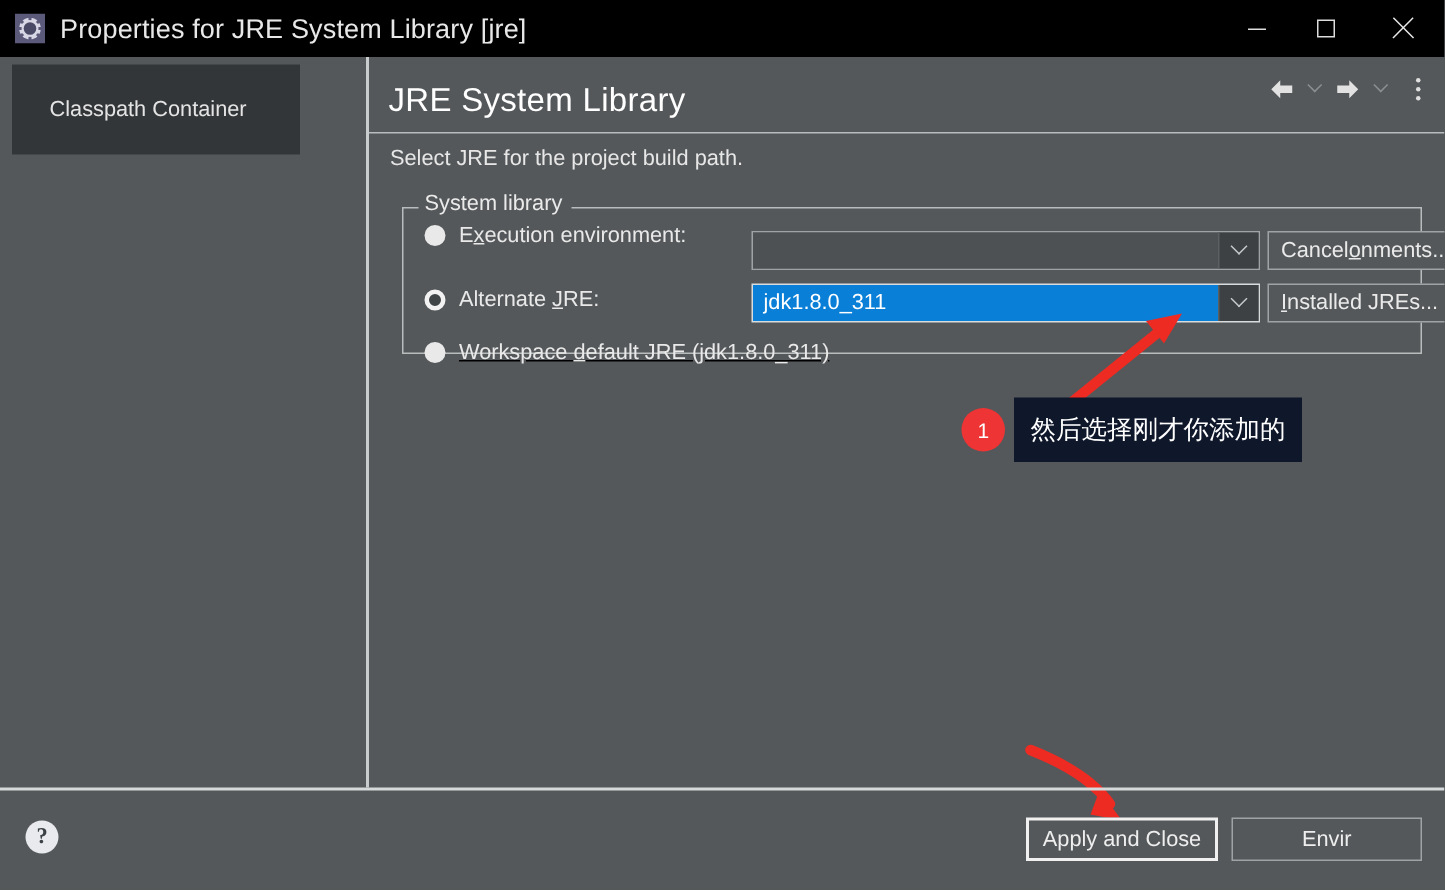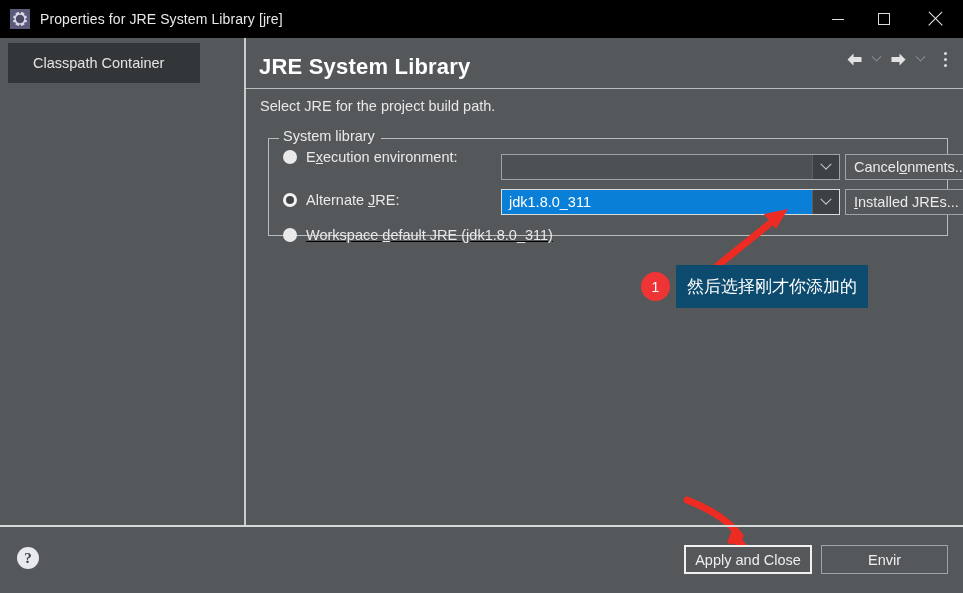--- a/index.html
+++ b/index.html
@@ -23,21 +23,21 @@
     background: #000000;
     display: flex; align-items: center;
   }
   .app-icon {
     width: 20px; height: 20px;
     margin-left: 10px; margin-right: 10px;
     position: relative; flex: none;
   }
   .title-text {
     color: #e8e8e8;
-    font-size: 14px;
+    font-size: 18px;
     letter-spacing: .1px;
     white-space: nowrap;
   }
   .win-controls {
     margin-left: auto;
     display: flex; height: 38px;
   }
   .win-btn {
     width: 46px; height: 38px;
     display: flex; align-items: center; justify-content: center;
@@ -59,21 +59,21 @@
   .glyph-close:after  { transform: rotate(-45deg); }
 
   
   .sidebar {
     position: absolute; left: 0; top: 38px;
     width: 244px; height: 487px;
     background: #54585a;
   }
   .tree-item {
     position: absolute; left: 8px; top: 5px;
-    width: 192px; height: 40px;
+    width: 192px; height: 60px;
     background: #333638;
     display: flex; align-items: center;
   }
   .tree-item-label {
     color: #e4e4e4; font-size: 14.5px;
     margin-left: 25px;
   }
   .vdivider {
     position: absolute; left: 244px; top: 38px;
     width: 1.6px; height: 487px;
@@ -81,21 +81,21 @@
   }
 
   
   .content {
     position: absolute; left: 246px; top: 38px;
     width: 717px; height: 487px;
   }
   .page-title {
     position: absolute; left: 13px; top: 16px;
     color: #ffffff;
-    font-size: 22px; font-weight: bold;
+    font-size: 22px; font-weight: normal;
     letter-spacing: .2px;
   }
   .nav-bar {
     position: absolute; right: 8px; top: 8px;
     display: flex; align-items: center; gap: 2px;
   }
   .nav-arrow { width: 22px; height: 26px; display:flex; align-items:center; justify-content:center; }
   .nav-chev  { width: 18px; height: 26px; display:flex; align-items:center; justify-content:center; }
   .nav-dots  { width: 20px; height: 26px; display:flex; flex-direction:column; align-items:center; justify-content:center; gap:3px; margin-left:4px;}
   .nav-dots i { width: 3px; height: 3px; background: #e0e0e0; border-radius: 50%; display: block; }
@@ -185,21 +185,21 @@
     display: flex; align-items: center;
     padding-left: 8px;
   }
   .btn-env  { left: 576px; top: 15px; }
   .btn-jres { left: 576px; top: 50px; }
 
   
   .callout {
     position: absolute; left: 676px; top: 265px;
     height: 43px;
-    background: #0c4a6e;
+    background: #0f172a;
     display: flex; align-items: center;
     padding: 0 11px;
     color: #ffffff; font-size: 17px;
     font-family: "DejaVu Sans", "Liberation Sans", sans-serif;
     white-space: nowrap;
   }
   .badge {
     position: absolute; left: 641px; top: 272px;
     width: 29px; height: 29px; border-radius: 50%;
     background: #ee3434;

